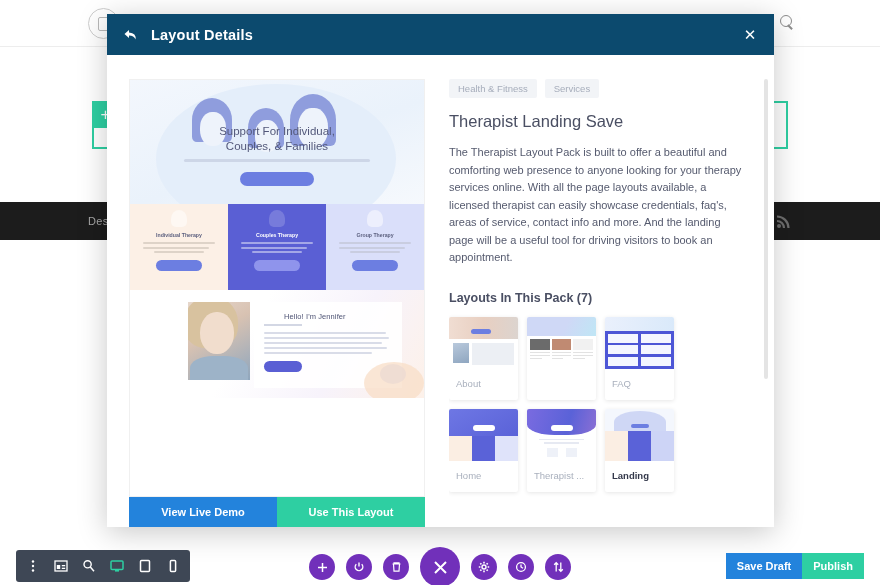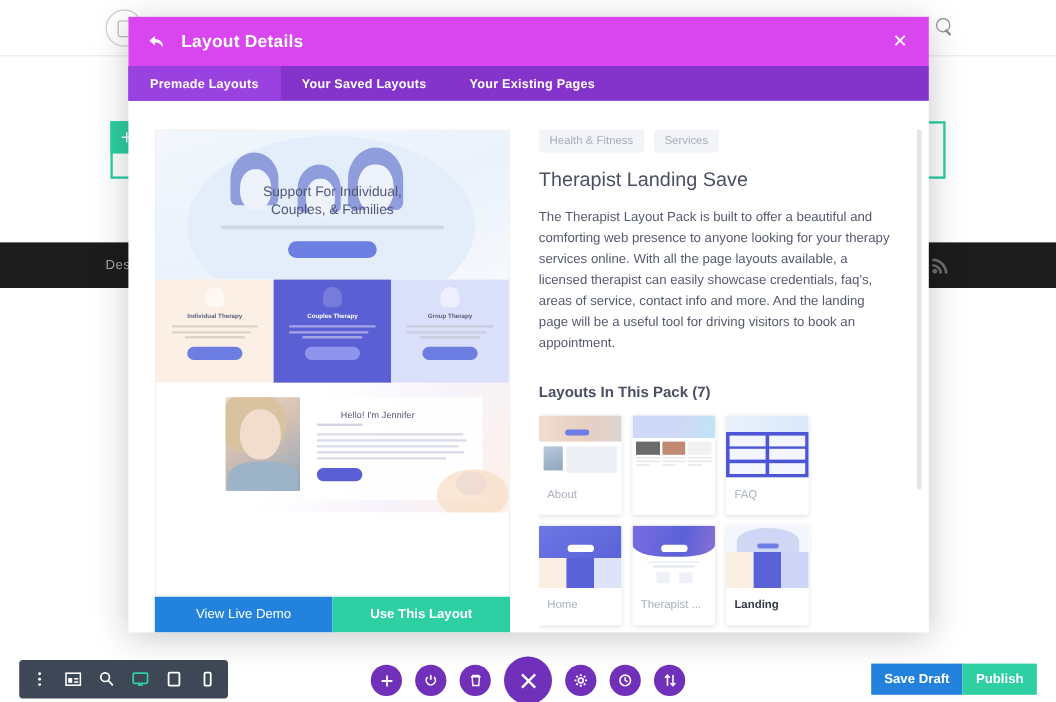--- a/index.html
+++ b/index.html
@@ -68,21 +68,21 @@
   #modal {
     position: absolute; left: 107px; top: 14px;
     width: 667px; height: 513px;
     background: #ffffff;
     box-shadow: 0 5px 28px rgba(0,0,0,.22);
     display: flex; flex-direction: column;
     z-index: 20;
   }
 
   .modal-header {
-    height: 41px; background: #d946ef;
+    height: 41px; background: #0c4a6e;
     display: flex; align-items: center; padding: 0 16px;
     flex: none;
   }
   .back-arrow { width: 16px; height: 16px; margin-right: 12px; cursor: pointer; }
   .modal-title {
     color: #ffffff; font-size: 14.5px; font-weight: 700; letter-spacing: .2px;
     flex: 1;
   }
   .modal-close {
     color: #ffffff; font-size: 15px; cursor: pointer; line-height: 1;
@@ -203,21 +203,21 @@
     position: absolute; right: 18px; bottom: 14px; width: 26px; height: 20px;
     background: #ccd4f3; border-radius: 50%; opacity: .85;
   }
   .pv-blob-b {
     position: absolute; right: 0px; bottom: -6px; width: 60px; height: 42px;
     background: #f8ddc7; border-radius: 50%; opacity: .75;
   }
 
   .preview-actions { display: flex; height: 30px; flex: none; }
   .btn-demo {
-    flex: 1; background: #2383dc; color: #fff; font-size: 11px; font-weight: 400;
+    flex: 1; background: #2383dc; color: #fff; font-size: 11px; font-weight: 700;
     display: flex; align-items: center; justify-content: center; cursor: pointer;
   }
   .btn-use {
     flex: 1; background: #2ecfa2; color: #fff; font-size: 11px; font-weight: 700;
     display: flex; align-items: center; justify-content: center; cursor: pointer;
   }
 
   
   .info-col { flex: 1; overflow: hidden; padding-right: 6px; }
 
@@ -355,25 +355,20 @@
 <div id="modal">
 
   <div class="modal-header">
     <svg class="back-arrow" viewBox="0 0 16 16">
       <path d="M6 3 L1.5 7 L6 11 L6 8.5 Q11 8.5 12.5 12.5 Q13.5 6 6 5.5 Z" fill="#fff"></path>
     </svg>
     <div class="modal-title">Layout Details</div>
     <div class="modal-close">✕</div>
   </div>
 
-  <div class="modal-tabs">
-    <div class="tab active">Premade Layouts</div>
-    <div class="tab">Your Saved Layouts</div>
-    <div class="tab">Your Existing Pages</div>
-  </div>
 
   <div class="modal-body">
 
     <div class="preview-col">
       <div class="preview-frame">
 
         <div class="pv-hero">
           <div class="pv-hero-blob"></div>
           <div class="hair" style="left:62px;top:18px;width:40px;height:44px;"></div>
           <div class="face" style="left:70px;top:32px;width:26px;height:34px;"></div>

